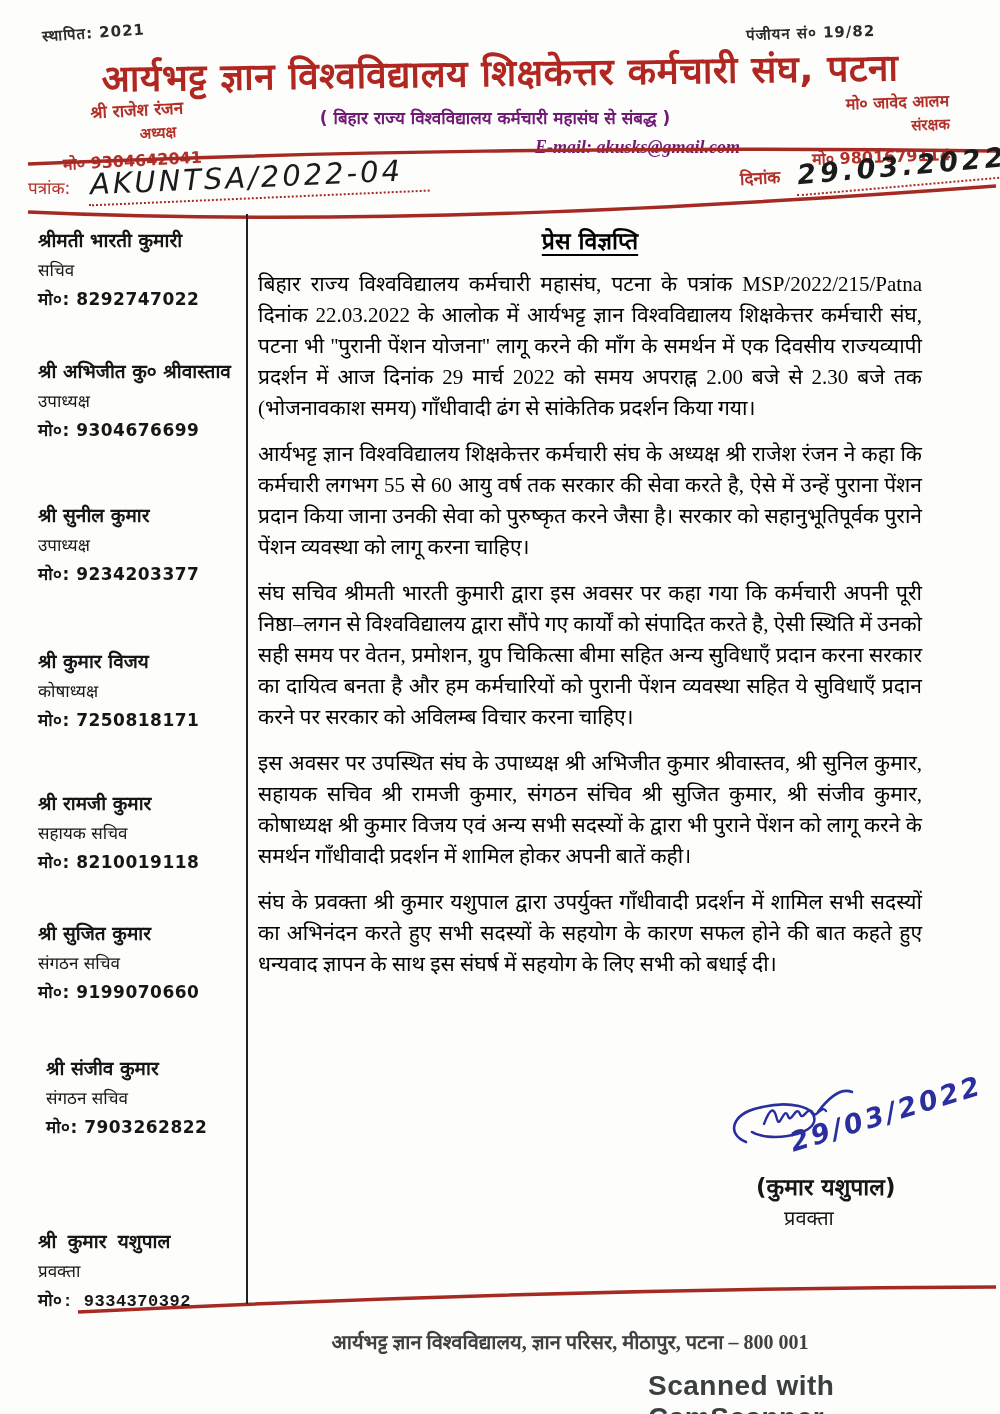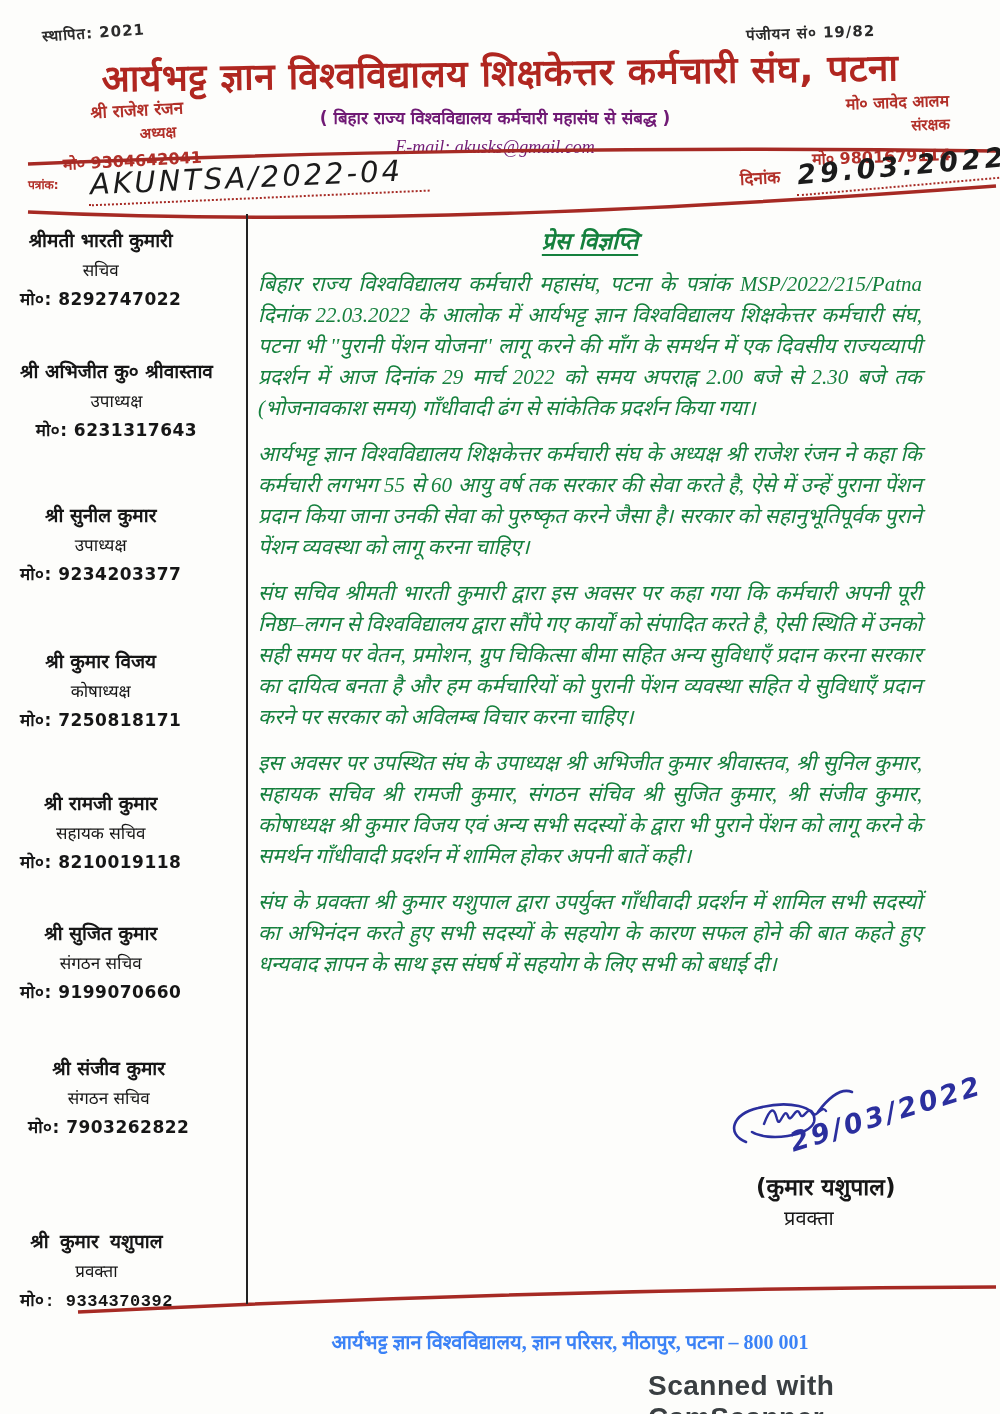--- a/index.html
+++ b/index.html
@@ -40,36 +40,36 @@
   .president .line1{font-size:17px;}
   .president .line2{font-size:15px;margin-top:2px;margin-left:40px;}
   .president .line3{font-size:16px;margin-top:6px;margin-left:-14px;white-space:nowrap;}
   .affil-block{
     position:absolute;left:250px;top:106px;width:490px;
     text-align:center;color:#701a75;font-weight:bold;
   }
   .affiliation{font-size:17px;}
   .email{
     font-size:18px;margin-top:8px;font-style:italic;
-    font-family:"Liberation Serif", serif;font-weight:normal;
+    font-family:"Liberation Serif", serif;font-weight:bold;text-align:right;
   }
   .patron{
     position:absolute;left:780px;top:92px;width:170px;
     text-align:right;color:#b23029;font-weight:bold;
     transform:rotate(-2deg);
   }
   .patron .line1{font-size:16px;white-space:nowrap;}
   .patron .line2{font-size:15px;margin-top:2px;}
   .patron .line3{font-size:16px;margin-top:10px;white-space:nowrap;}
   
   svg.rules{position:absolute;left:0;top:0;pointer-events:none;}
   
   .ref-label{
     position:absolute;left:28px;top:176px;
-    font-size:12px;font-weight:bold;color:#b23029;
+    font-size:17px;font-weight:normal;color:#b23029;
   }
   .ref-value{
     position:absolute;left:88px;top:160px;
     font-size:29px;letter-spacing:3px;color:#1b1b1b;
     transform:rotate(-2.5deg);
     border-bottom:2px dotted #a62a24;
     padding:0 26px 3px 2px;
     font-style:italic;
   }
   .date-label{
@@ -85,39 +85,38 @@
     padding:0 6px 4px 2px;
     font-style:italic;font-weight:bold;
   }
   
   .vline{
     position:absolute;left:246px;top:214px;
     width:2px;height:1090px;background:#222;
   }
   
   .sidebar{position:absolute;left:0;top:225px;width:244px;height:1090px;}
-  .member{position:absolute;left:20px;text-align:center;}
+  .member{position:absolute;left:38px;}
   .member .m-name{font-size:19px;font-weight:bold;white-space:nowrap;}
   .member .m-title{font-size:17px;margin-top:5px;}
   .member .m-phone{font-size:17px;font-weight:bold;margin-top:6px;letter-spacing:0.5px;}
   .member:nth-of-type(1){top:2px;}
   .member:nth-of-type(2){top:133px;}
   .member:nth-of-type(3){top:277px;}
   .member:nth-of-type(4){top:423px;}
   .member:nth-of-type(5){top:565px;}
   .member:nth-of-type(6){top:695px;}
   .member:nth-of-type(7){top:830px;margin-left:8px;}
   .member:nth-of-type(8){top:1003px;font-family:Liberation Mono, monospace;}
   
   .body-area{
     position:absolute;left:258px;top:226px;width:664px;
     font-family:"Liberation Serif", serif;
-    font-size:21px;line-height:31px;color:#15803d;
+    font-size:21px;line-height:31px;color:#000000;
     text-align:justify;
-    font-style:italic;
   }
   .press-title{
     text-align:center;font-size:23px;font-weight:bold;margin:0 0 10px 0;
     text-decoration:underline;text-underline-offset:5px;
     font-family:"DejaVu Sans", sans-serif;
   }
   .para{margin:12px 0 15px 0;}
   
   .sig-block{position:absolute;left:618px;top:1080px;width:350px;height:170px;}
   .sig-scribble{position:absolute;left:0;top:0;}
@@ -127,21 +126,21 @@
     letter-spacing:3px;transform:rotate(-17deg);white-space:nowrap;
   }
   .sig-name{
     position:absolute;left:112px;top:90px;
     font-size:23px;font-weight:bold;white-space:nowrap;margin-left:26px;
   }
   .sig-title{position:absolute;left:166px;top:124px;font-size:20px;}
   
   .footer-address{
     position:absolute;left:240px;top:1328px;width:660px;
-    text-align:center;font-size:20px;font-weight:600;color:#3b82f6;
+    text-align:center;font-size:20px;font-weight:600;color:#404040;
     font-family:"Liberation Serif", serif;white-space:nowrap;
   }
   .camscanner{
     position:absolute;left:648px;top:1370px;
     font-size:28px;color:#3a3f42;font-weight:700;
     font-family:"Liberation Sans", sans-serif;letter-spacing:0.5px;
   }
 </style>
 </head>
 <body>
@@ -186,21 +185,21 @@
 
       <div class="member">
         <div class="m-name">श्रीमती भारती कुमारी</div>
         <div class="m-title">सचिव</div>
         <div class="m-phone">मो०: 8292747022</div>
       </div>
 
       <div class="member">
         <div class="m-name">श्री अभिजीत कु० श्रीवास्ताव</div>
         <div class="m-title">उपाध्यक्ष</div>
-        <div class="m-phone">मो०: 6231317643</div>
+        <div class="m-phone">मो०: 9304676699</div>
       </div>
 
       <div class="member">
         <div class="m-name">श्री सुनील कुमार</div>
         <div class="m-title">उपाध्यक्ष</div>
         <div class="m-phone">मो०: 9234203377</div>
       </div>
 
       <div class="member">
         <div class="m-name">श्री कुमार विजय</div>

